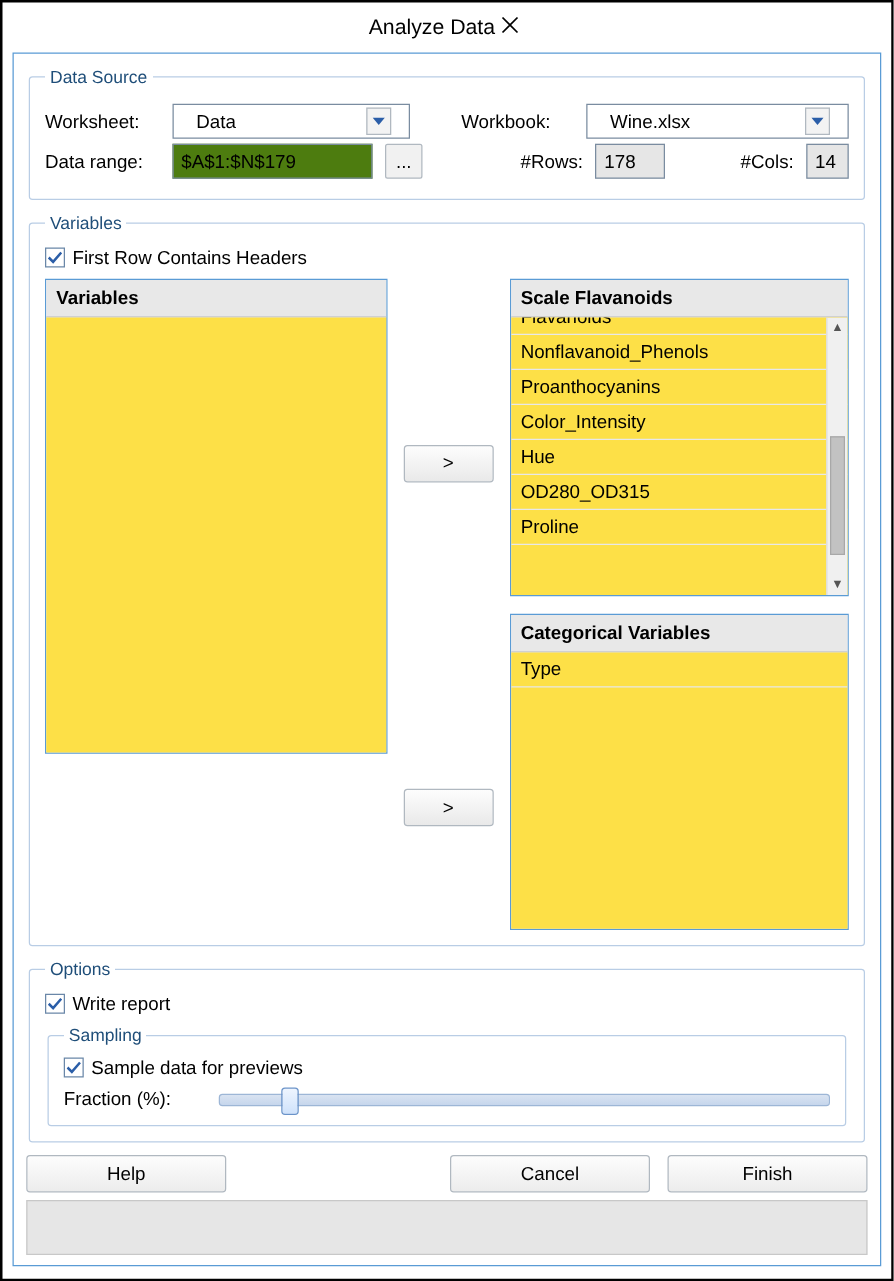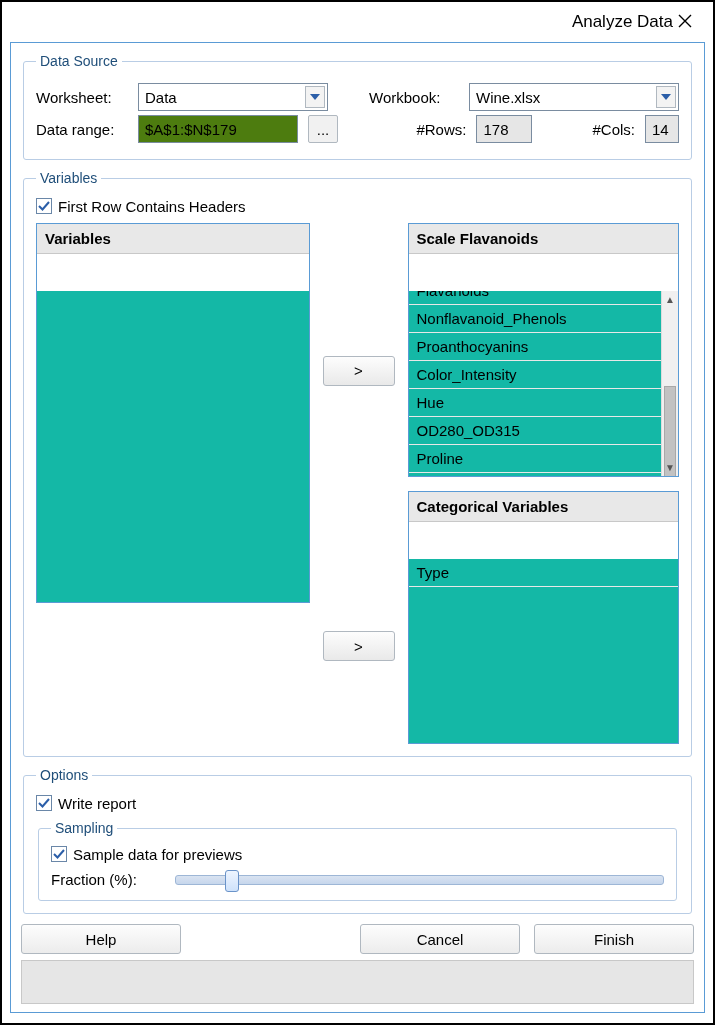--- a/index.html
+++ b/index.html
@@ -17,21 +17,21 @@
   .dialog {
     border: 2px solid #000;
     width: 715px;
     height: 1025px;
     display: flex;
     flex-direction: column;
     padding: 6px 8px 10px 8px;
   }
   .titlebar {
     display: flex;
-    justify-content: flex-end;
+    justify-content: center;
     align-items: center;
     padding: 4px 8px 10px 8px;
   }
   .titlebar-title { font-size: 17px; }
   .close-x {
     font-size: 20px;
     line-height: 1;
     padding: 0 4px;
     cursor: pointer;
   }
@@ -64,21 +64,21 @@
     margin: 4px 0;
   }
   .lbl { min-width: 92px; }
   .combo {
     display: flex;
     align-items: center;
     justify-content: space-between;
     background: #fff;
     border: 1px solid #7a8ca0;
     height: 28px;
-    padding: 0 6px;
+    padding: 0 18px;
     position: relative;
   }
   .combo .chev {
     width: 20px;
     height: 22px;
     display: flex;
     align-items: center;
     justify-content: center;
     background: #f3f3f3;
     border: 1px solid #b0b8c0;
@@ -135,22 +135,21 @@
   .list-header {
     background: #e8e8e8;
     border-bottom: 1px solid #c8c8c8;
     padding: 6px 8px;
     font-weight: 600;
   }
   .list-body {
     flex: 1;
     overflow: hidden;
     position: relative;
-    background: #14b8a6;
-    margin-top: 37px;
+    background: #fde047;
   }
   .list-body.scroll {
     overflow-y: hidden;
   }
   .list-items {
     padding: 0;
     margin: 0;
     list-style: none;
   }
   .list-items li {

